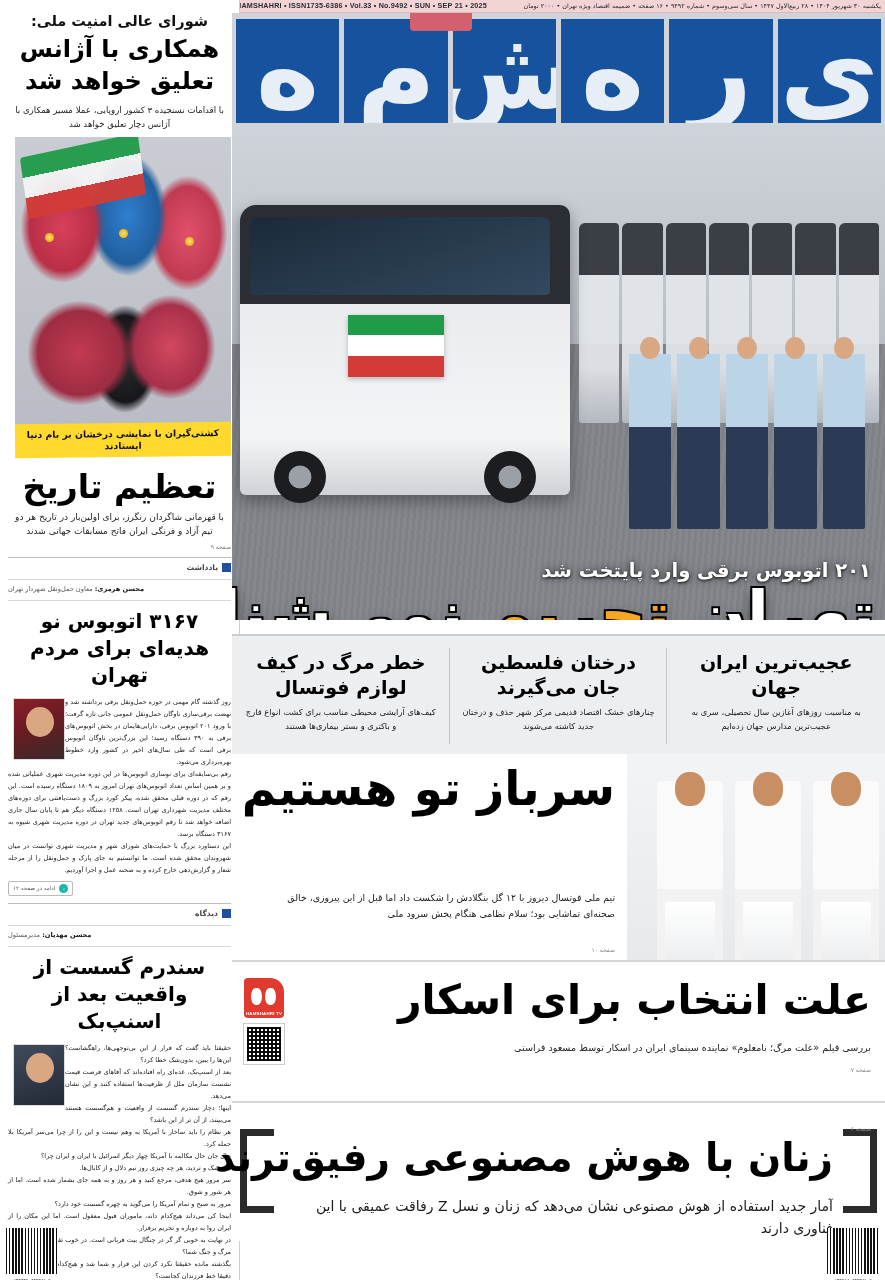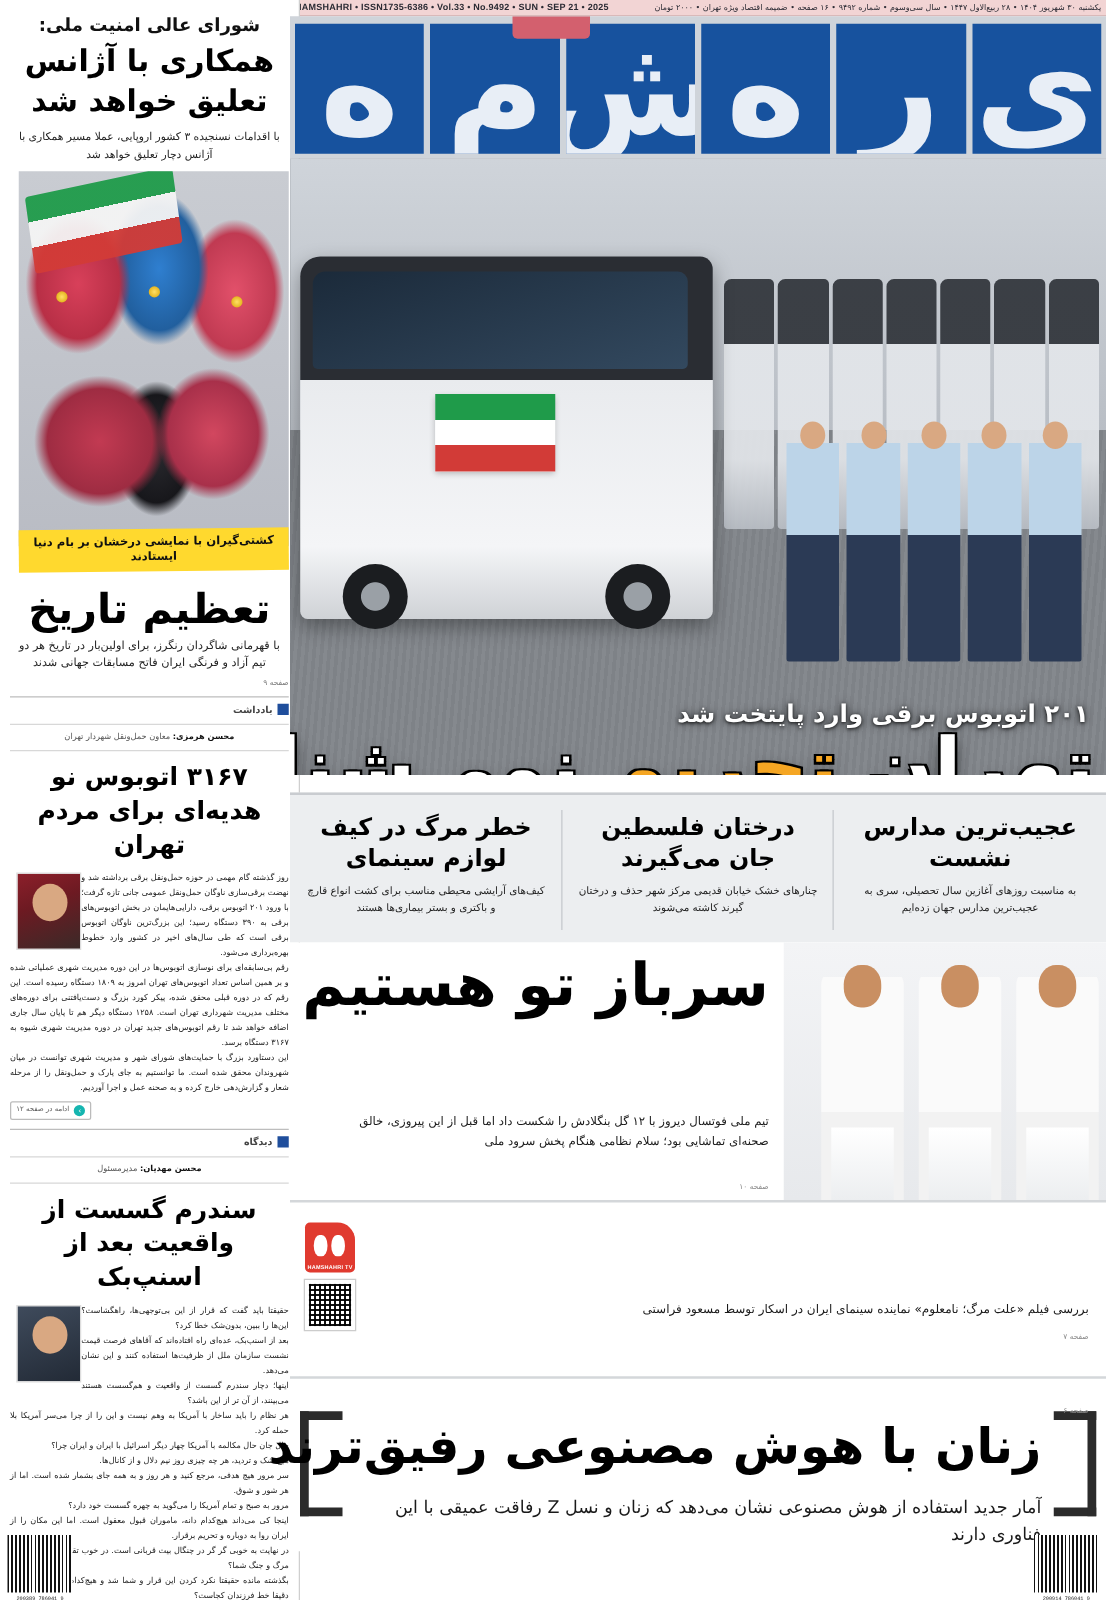--- a/index.html
+++ b/index.html
@@ -86,21 +86,21 @@
   .pageref { direction: rtl; font-size: 6px; color: #777; margin-top: 4px; text-align: right; }
 
   .rule { height: 1px; background: #bdbdbd; margin: 7px 0 5px 0; }
   .rule.thin { background: #d8d8d8; }
 
   .sec-label {
     display: flex; align-items: center; justify-content: flex-start;
     direction: rtl; gap: 4px; font-size: 7.6px; color: #444; font-weight: bold;
   }
   .sec-label .sq { width: 9px; height: 9px; background: #1f4e9c; display: inline-block; }
-  .byline { direction: rtl; font-size: 6.6px; color: #555; text-align: center; margin-top: 4px; }
+  .byline { direction: rtl; font-size: 6.6px; color: #555; text-align: left; margin-top: 4px; }
   .byline b { color: #111; }
 
   .lc-head3 {
     text-align: center; direction: rtl; font-size: 20px; font-weight: bold;
     color: #000; line-height: 1.35; margin-top: 7px; letter-spacing: -.3px;
   }
   .body-wrap { position: relative; margin-top: 7px; }
   .author-photo {
     float: left; width: 52px; height: 62px; margin: 2px 0 3px 5px;
     background: linear-gradient(160deg,#8c1f2a 0%, #6d1a22 40%, #3a2a28 100%);
@@ -445,29 +445,29 @@
 
       <div class="kicker-main">۲۰۱ اتوبوس برقی وارد پایتخت شد</div>
       <div class="head-main">
         <span>تهران </span><span class="hl">تحریم</span><span> نمی‌شناسد</span>
       </div>
 
     </div>
 
     <div class="teasers">
       <div class="teaser">
-        <h3>عجیب‌ترین مدارس نشست</h3>
+        <h3>عجیب‌ترین ایران جهان</h3>
         <p>به مناسبت روزهای آغازین سال تحصیلی، سری به عجیب‌ترین مدارس جهان زده‌ایم</p>
       </div>
       <div class="teaser">
         <h3>درختان فلسطین جان می‌گیرند</h3>
-        <p>چنارهای خشک خیابان قدیمی مرکز شهر حذف و درختان گیرند کاشته می‌شوند</p>
+        <p>چنارهای خشک اقتصاد قدیمی مرکز شهر حذف و درختان جدید کاشته می‌شوند</p>
       </div>
       <div class="teaser">
-        <h3>خطر مرگ در کیف لوازم سینمای</h3>
+        <h3>خطر مرگ در کیف لوازم فوتسال</h3>
         <p>کیف‌های آرایشی محیطی مناسب برای کشت انواع قارچ و باکتری و بستر بیماری‌ها هستند</p>
       </div>
     </div>
 
     <div class="mid">
       <div class="mid-photo">
         <i style="right:6px"></i>
         <i style="right:84px"></i>
         <i style="right:162px"></i>
       </div>
@@ -476,20 +476,21 @@
       <div class="pgnum">صفحه ۱۰</div>
     </div>
 
     <div class="oscar">
       <div class="tv-logo">
         <span class="d1"></span>
         <span class="d2"></span>
         <span class="cap">HAMSHAHRI TV</span>
       </div>
       <div class="qr"></div>
+      <div class="head-oscar">علت انتخاب برای اسکار</div>
       <div class="sub-oscar">بررسی فیلم «علت مرگ؛ نامعلوم» نماینده سینمای ایران در اسکار توسط مسعود فراستی</div>
       <div class="pgnum">صفحه ۷</div>
     </div>
 
     <div class="ai">
       <div class="brk l"></div>
       <div class="brk r"></div>
       <div class="pgnum">صفحه ۶</div>
       <div class="head-ai">زنان با هوش مصنوعی رفیق‌ترند</div>
       <div class="sub-ai">آمار جدید استفاده از هوش مصنوعی نشان می‌دهد که زنان و نسل Z رفاقت عمیقی با این فناوری دارند</div>

